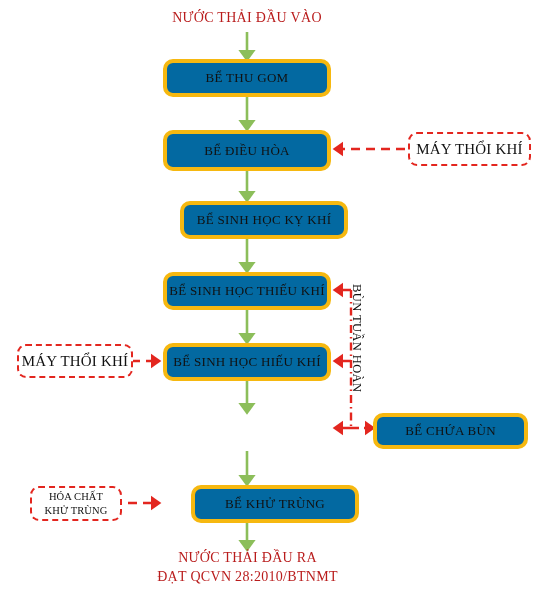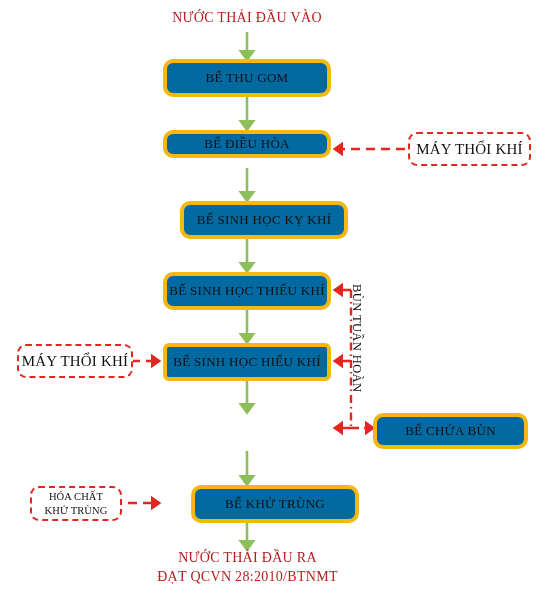--- a/index.html
+++ b/index.html
@@ -125,33 +125,33 @@
     <path d="M351,428 L336,428" stroke="#E3261F" stroke-width="2.4" fill="none" stroke-dasharray="8 5" marker-end="url(#redHeadL)"></path>
     <path d="M351,428 L372,428" stroke="#E3261F" stroke-width="2.4" fill="none" stroke-dasharray="8 5" marker-end="url(#redHeadL)"></path>
   </svg>
 
   <div class="plain-label" style="left:147px; top:9px; width:200px;">NƯỚC THẢI ĐẦU VÀO</div>
 
   <div class="proc-box" style="left:163px; top:59px; width:168px; height:38px;">
     <span>BỂ THU GOM</span>
   </div>
 
-  <div class="proc-box" style="left:163px; top:130px; width:168px; height:28px;">
+  <div class="proc-box" style="left:163px; top:130px; width:168px; height:41px;">
     <span>BỂ ĐIỀU HÒA</span>
   </div>
 
   <div class="proc-box" style="left:180px; top:201px; width:168px; height:38px;">
     <span>BỂ SINH HỌC KỴ KHÍ</span>
   </div>
 
   <div class="proc-box" style="left:163px; top:272px; width:168px; height:38px;">
     <span>BỂ SINH HỌC THIẾU KHÍ</span>
   </div>
 
-  <div class="proc-box" style="left:163px; top:343px; width:168px; height:38px;border-radius:6px;">
+  <div class="proc-box" style="left:163px; top:343px; width:168px; height:38px;">
     <span>BỂ SINH HỌC HIẾU KHÍ</span>
   </div>
 
 
   <div class="proc-box" style="left:373px; top:413px; width:155px; height:36px;">
     <span>BỂ CHỨA BÙN</span>
   </div>
 
   <div class="proc-box" style="left:163px; top:485px; width:168px; height:38px;margin-left:28px;">
     <span>BỂ KHỬ TRÙNG</span>

